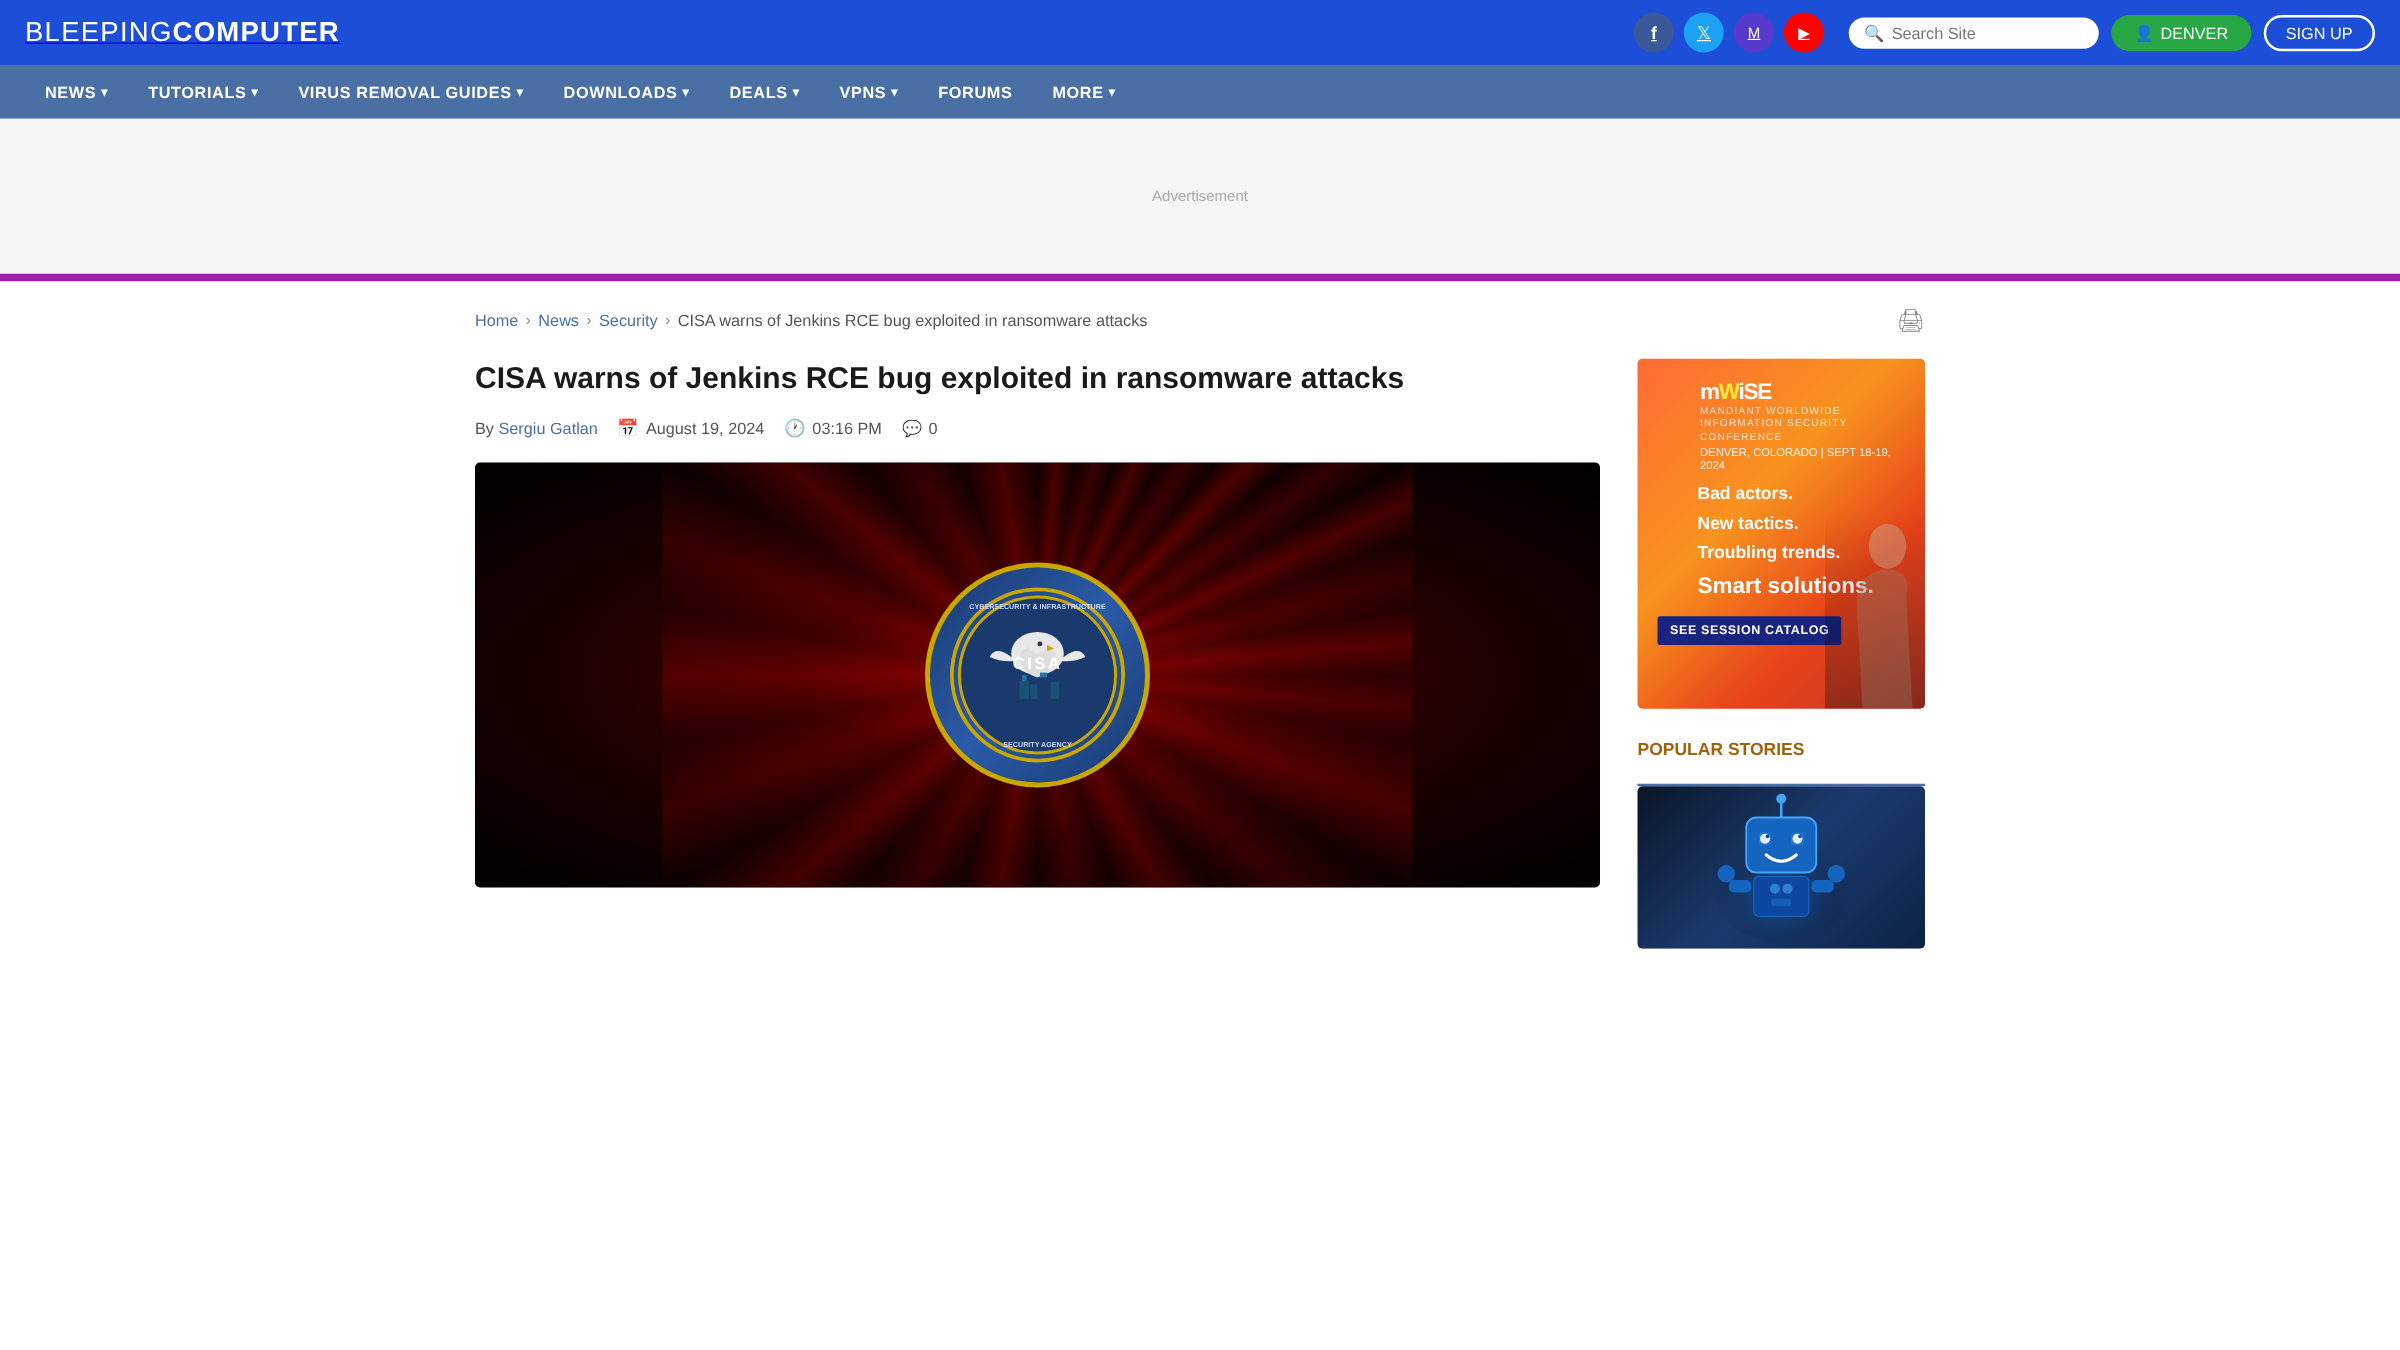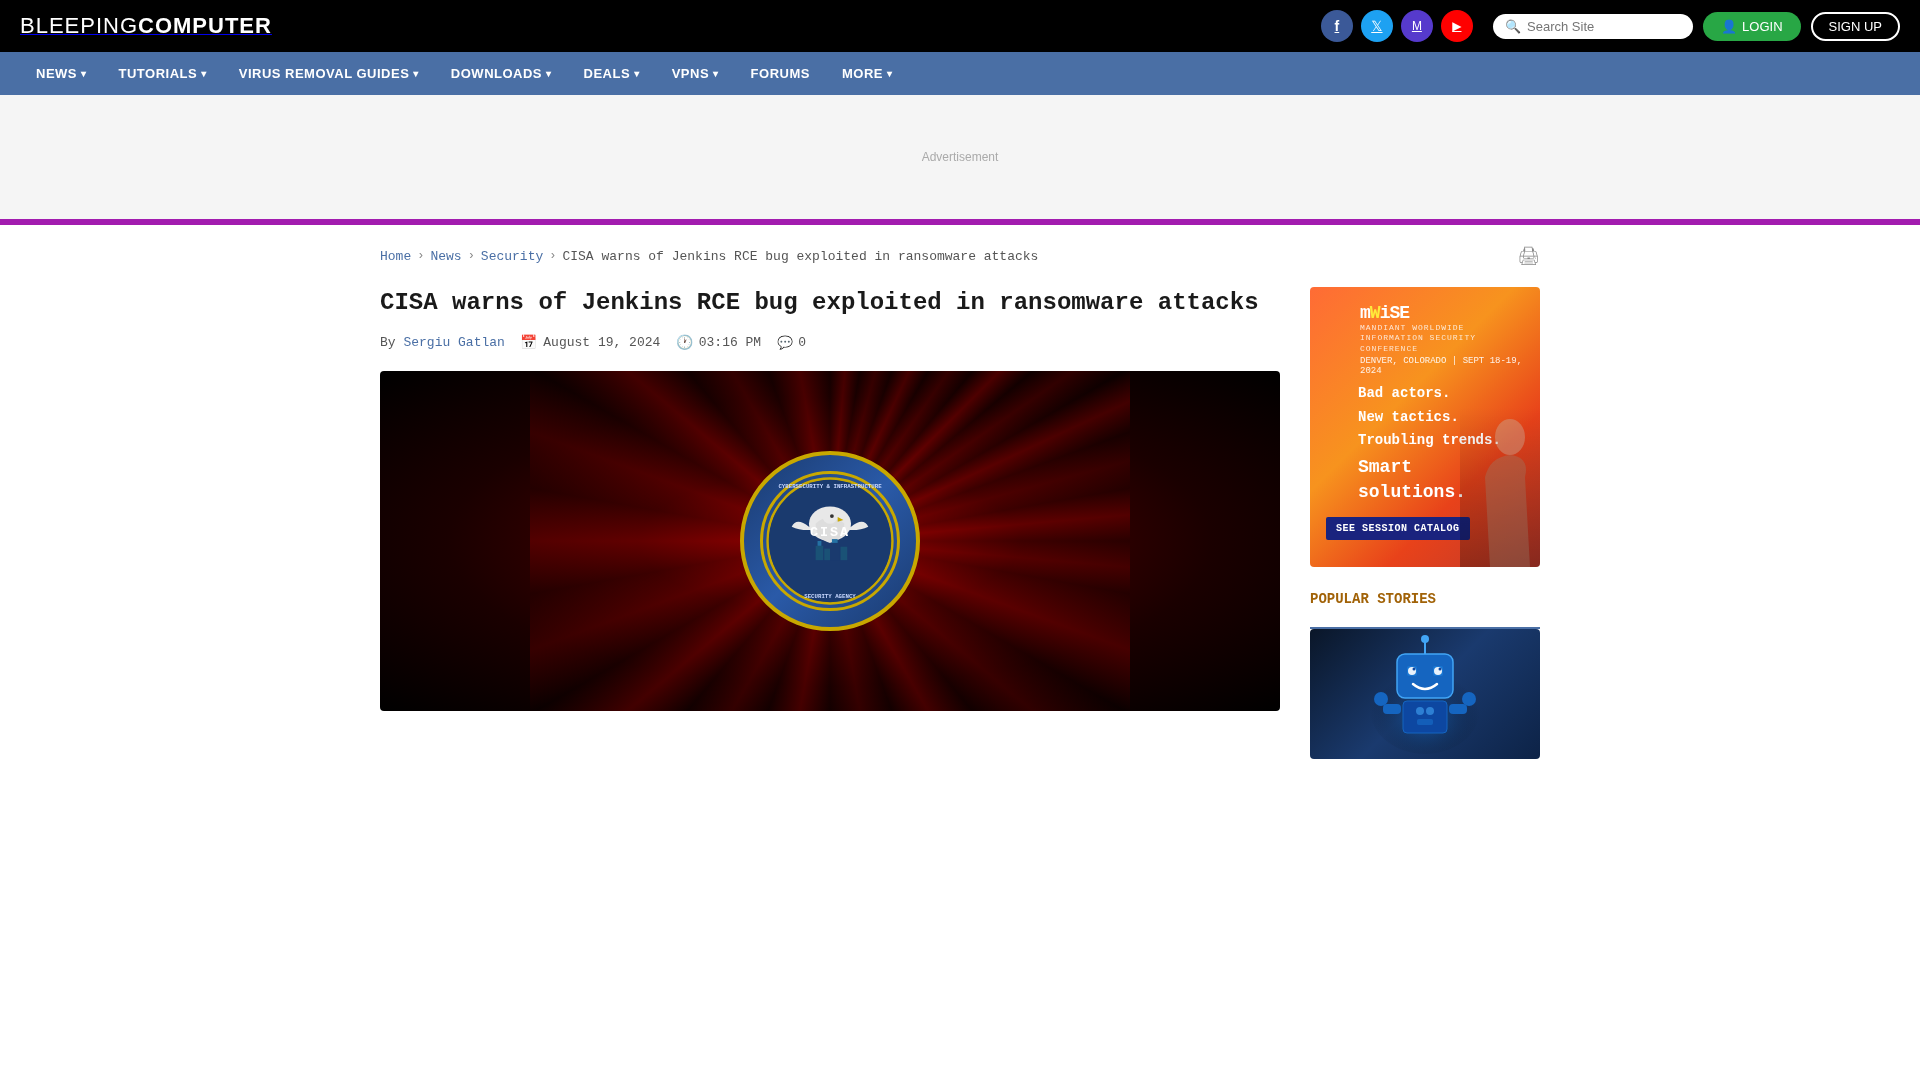--- a/index.html
+++ b/index.html
@@ -1,20 +1,20 @@
 <!DOCTYPE html>
 <html><head>
   <meta charset="utf-8">
   <style>
     * { margin: 0; padding: 0; box-sizing: border-box; }
     body { font-family: Arial, sans-serif; background: #fff; font-size: 14px; }
 
     
     .header {
-      background: #000000;
+      background: #1d4ed8;
       padding: 10px 20px;
       display: flex;
       align-items: center;
       justify-content: space-between;
     }
     .logo {
       color: #fff;
       font-size: 22px;
       font-weight: 300;
       letter-spacing: 1px;
@@ -115,21 +115,20 @@
       color: #aaa;
       font-size: 12px;
       border-bottom: 6px solid #a21caf;
     }
 
     
     .main-wrapper {
       max-width: 1200px;
       margin: 0 auto;
       padding: 20px 20px 0 20px;
-      font-family: Liberation Mono, monospace;
     }
 
     
     .breadcrumb {
       display: flex;
       align-items: center;
       gap: 6px;
       font-size: 13px;
       margin-bottom: 20px;
     }
@@ -398,21 +397,21 @@
       <a class="social-icon twitter" href="#">𝕏</a>
       <a class="social-icon mastodon" href="#">M</a>
       <a class="social-icon youtube" href="#">▶</a>
     </div>
     <div class="search-bar">
       <span class="search-icon-inner">🔍</span>
       <input type="text" placeholder="Search Site" style="">
     </div>
     <button class="btn-login">
       <span>👤</span>
-      <span>LOGIN</span>
+      <span>DENVER</span>
     </button>
     <button class="btn-signup">
       <span>SIGN UP</span>
     </button>
   </div>
 </header>
 
 <nav class="nav-bar">
   <div class="nav-item">
     <span>NEWS</span>

